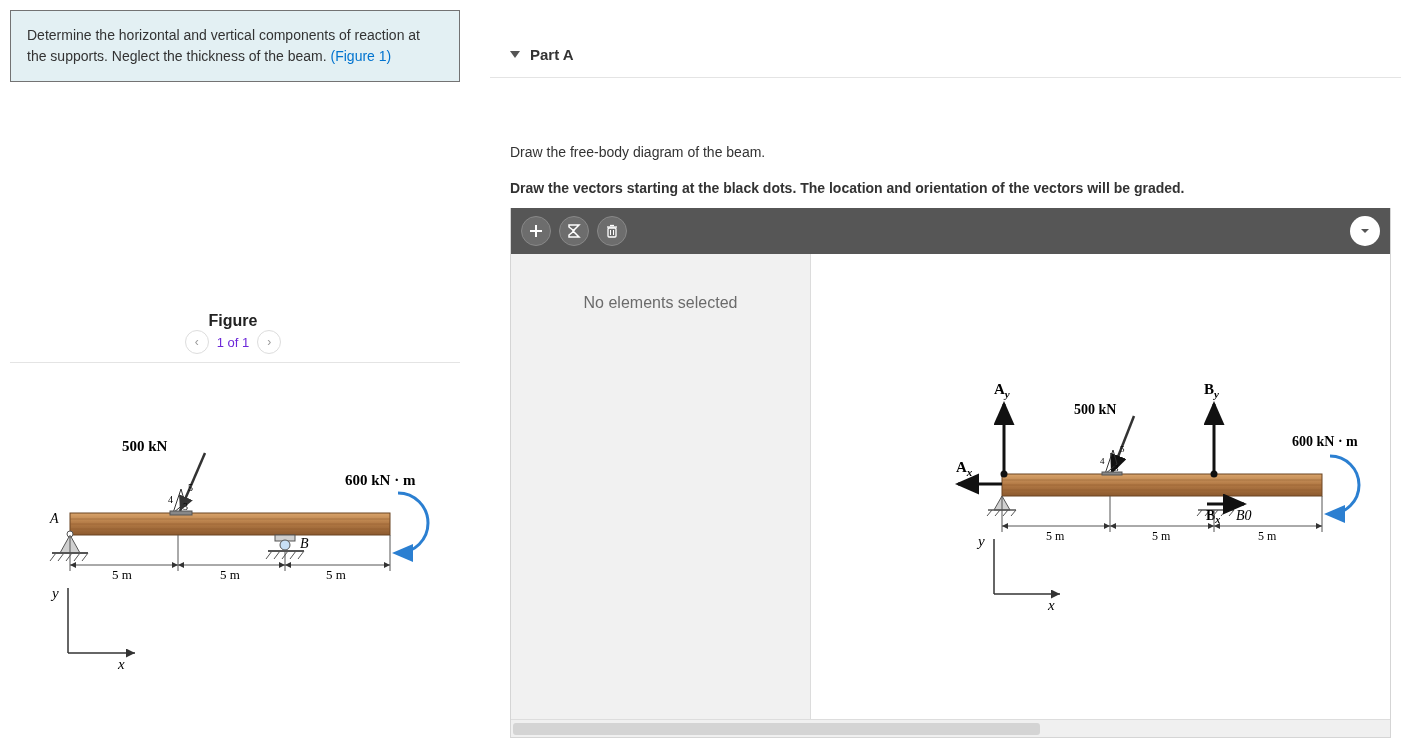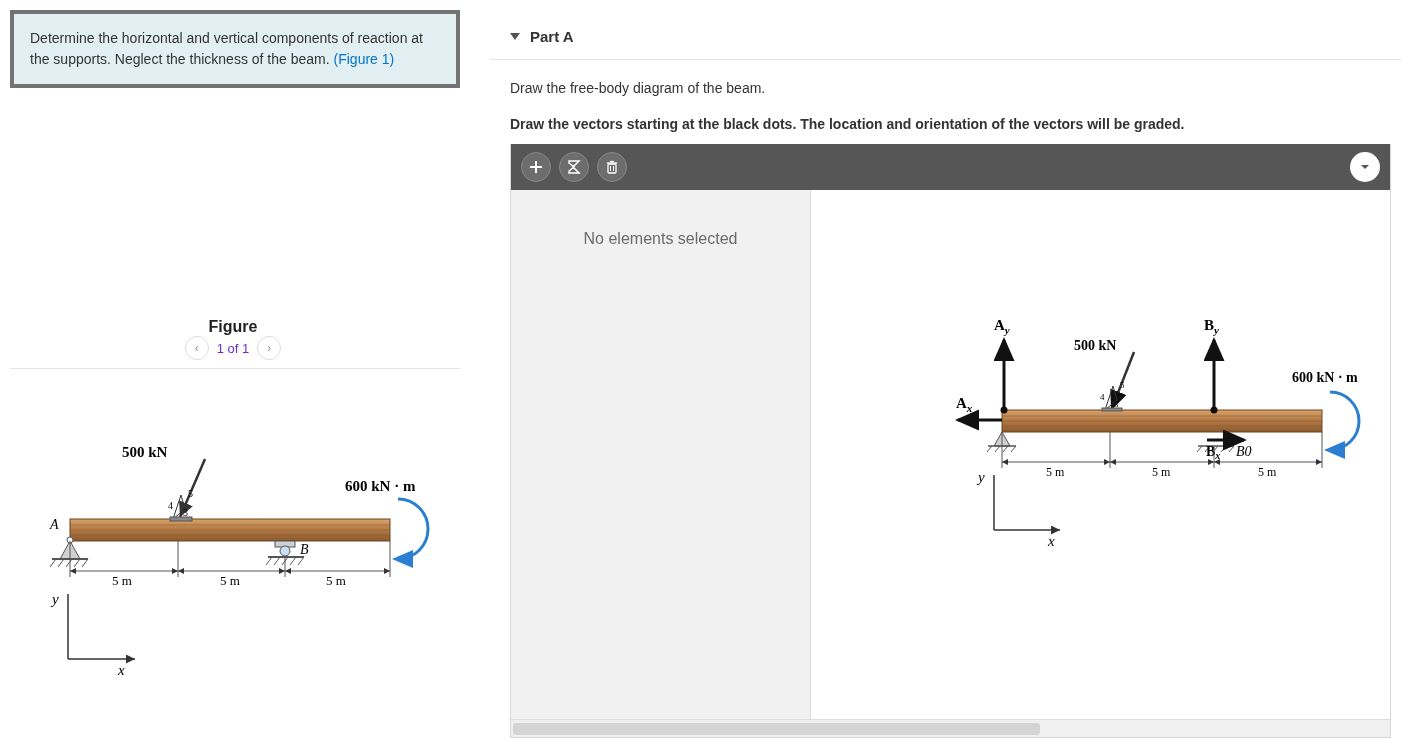--- a/index.html
+++ b/index.html
@@ -1,34 +1,34 @@
 <!DOCTYPE html>
 <html><head>
 <meta charset="utf-8">
 <style>
   * { box-sizing: border-box; margin: 0; padding: 0; }
   body { font-family: Arial, Helvetica, sans-serif; font-size: 14px; color: #333; background: #fff; width: 1401px; height: 738px; overflow: hidden; }
   .container { display: flex; width: 100%; height: 100%; }
   .left-panel { width: 480px; padding: 10px 20px 10px 10px; }
-  .problem-box { background: #e3f0f3; border: 4px solid #737373; padding: 14px 16px; color: #333; line-height: 1.5; }
+  .problem-box { background: #e3f0f3; border: 1px solid #737373; padding: 14px 16px; color: #333; line-height: 1.5; }
   .problem-box .fig-link { color: #0073cf; }
   .figure-header { display: flex; justify-content: space-between; align-items: center; margin-top: 230px; padding: 0 6px 6px 2px; flex-direction: column; }
   .figure-title { font-weight: bold; font-size: 16px; color: #222; }
   .nav { display: flex; align-items: center; gap: 8px; }
   .nav-btn { width: 24px; height: 24px; border-radius: 50%; border: 1px solid #ddd; background: #fff; color: #999; display: flex; align-items: center; justify-content: center; cursor: pointer; font-size: 12px; }
   .nav-text { font-size: 13px; color: #6d28d9; }
   .divider { height: 1px; background: #e4e4e4; margin: 2px 0 30px 0; }
   .figure-svg { width: 420px; height: 280px; }
 
-  .right-panel { flex: 1; padding: 10px 0 0 10px; display: flex; flex-direction: column; }
+  .right-panel { flex: 1; padding: 28px 0 0 10px; display: flex; flex-direction: column; }
   .part-header { display: flex; align-items: center; gap: 10px; padding: 18px 0 14px 20px; border-bottom: 1px solid #e4e4e4; }
   .caret { width: 0; height: 0; border-left: 5px solid transparent; border-right: 5px solid transparent; border-top: 7px solid #555; }
   .part-title { font-weight: bold; font-size: 15px; }
   .instructions { padding: 20px 10px 12px 20px; }
-  .instr1 { margin-bottom: 12px; }
+  .instr1 { margin-bottom: 12px; margin-top: 46px; }
   .instr2 { font-weight: bold; margin-top: 20px; }
   .canvas-wrap { margin: 0 10px 0 20px; border: 1px solid #d5d5d5; border-top: none; flex: 1; display: flex; flex-direction: column; overflow: hidden; }
   .toolbar { background: #565656; height: 46px; display: flex; align-items: center; padding: 0 10px; justify-content: space-between; }
   .tool-left { display: flex; gap: 8px; }
   .tool-btn { width: 30px; height: 30px; border-radius: 50%; background: #6d6d6d; border: 1px solid #888; display: flex; align-items: center; justify-content: center; color: #fff; font-size: 16px; cursor: pointer; }
   .tool-btn svg { width: 16px; height: 16px; }
   .dropdown-pill { width: 30px; height: 30px; border-radius: 50%; background: #fff; display: flex; align-items: center; justify-content: center; cursor: pointer; }
   .dropdown-pill svg { width: 12px; height: 12px; fill: #555; }
   .canvas-body { flex: 1; display: flex; background: #b91c1c; position: relative; }
   .side-panel { width: 300px; background: #f1f1f1; border-right: 1px solid #dcdcdc; padding: 40px 20px; color: #6b6b6b; font-size: 16px; text-align: center; }

